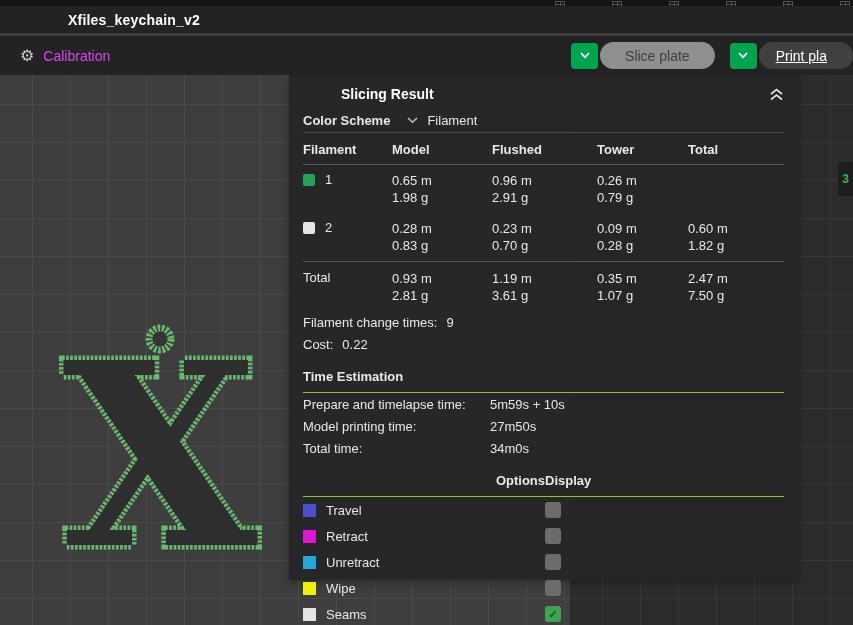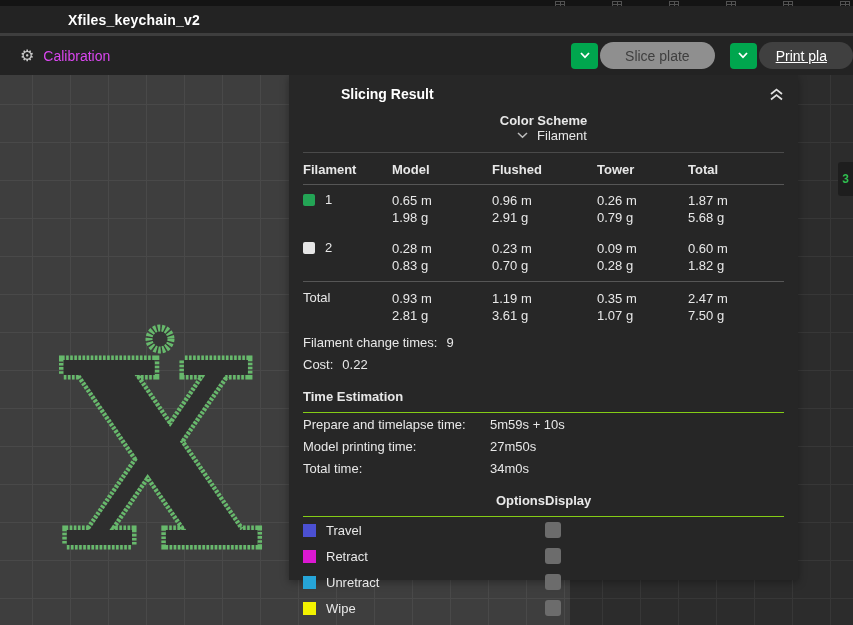--- a/index.html
+++ b/index.html
@@ -80,21 +80,21 @@
   
   .panel{
     position:absolute; left:289px; top:75px; width:509px; height:505px; z-index:20;
     background:rgba(38,38,38,.97); color:#e8e8e8; font-size:13px;
     padding:0 14px; box-shadow:0 2px 8px rgba(0,0,0,.35);
   }
   .panel-header{ display:flex; align-items:center; justify-content:space-between; padding:11px 0 8px; }
   .panel-title{ font-weight:bold; font-size:14px; color:#ffffff;margin-left:38px; }
   .collapse-btn{ background:none; border:none; cursor:pointer; padding:0; line-height:0; }
 
-  .scheme-row{ display:flex; align-items:center; padding:3px 0 9px; border-bottom:1px solid #4a4a4a;flex-direction:column; }
+  .scheme-row{ display:flex; align-items:center; padding:3px 0 4px; border-bottom:1px solid #4a4a4a; }
   .scheme-label{ font-weight:bold; }
   .scheme-dd{ display:flex; align-items:center; margin-left:17px; cursor:pointer; }
   .scheme-dd svg{ margin-right:9px; }
 
   .trow{ display:grid; grid-template-columns:89px 100px 105px 91px 1fr; align-items:start; }
   .thead{ font-weight:bold; padding:9px 0 7px; border-bottom:1px solid #565656; }
   .tdata{ padding:7px 0; }
   .cell-2line div{ line-height:17px; }
   .fil-cell{ display:flex; align-items:center; gap:10px; }
   .fil-swatch{ width:12px; height:12px; border-radius:2px; flex:0 0 auto; }
@@ -206,24 +206,20 @@
       <div>1.98 g</div>
     </div>
     <div class="cell-2line">
       <div>0.96 m</div>
       <div>2.91 g</div>
     </div>
     <div class="cell-2line">
       <div>0.26 m</div>
       <div>0.79 g</div>
     </div>
-    <div class="cell-2line">
-      <div>1.87 m</div>
-      <div>5.68 g</div>
-    </div>
   </div>
 
   <div class="trow tdata">
     <div class="fil-cell">
       <span class="fil-swatch" style="background: rgb(230, 230, 230);"></span>
       <span>2</span>
     </div>
     <div class="cell-2line">
       <div>0.28 m</div>
       <div>0.83 g</div>

